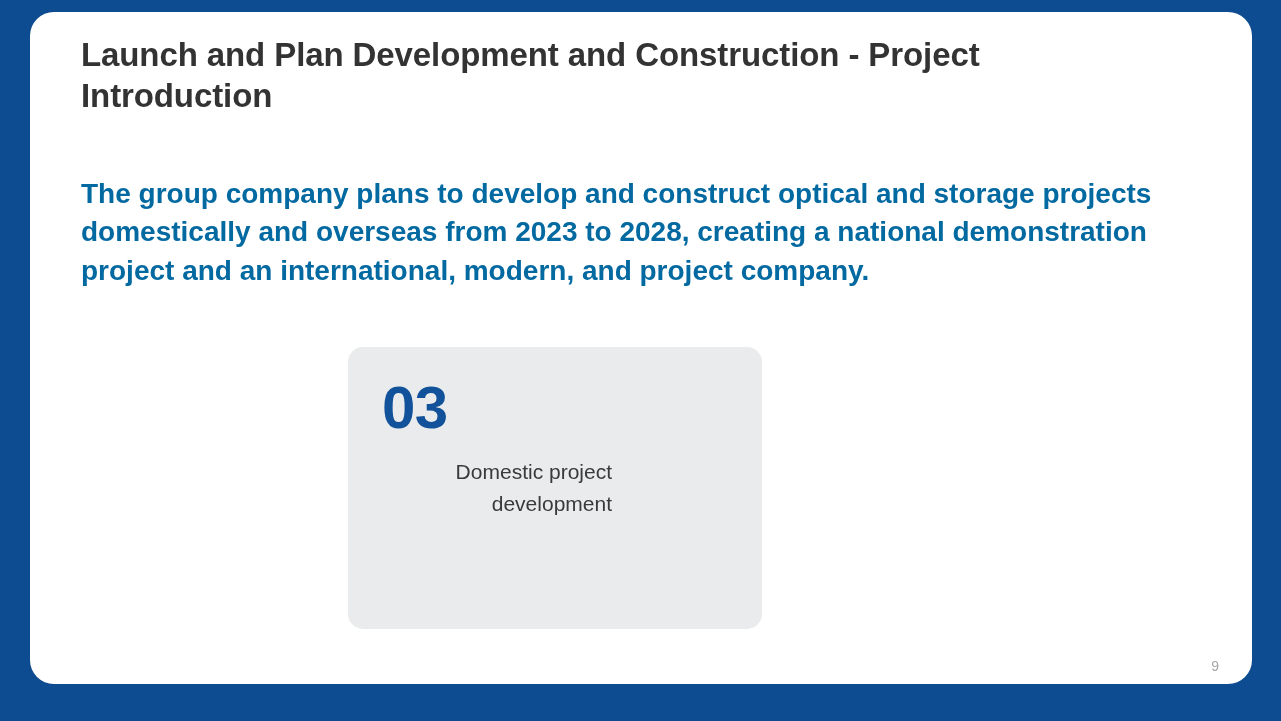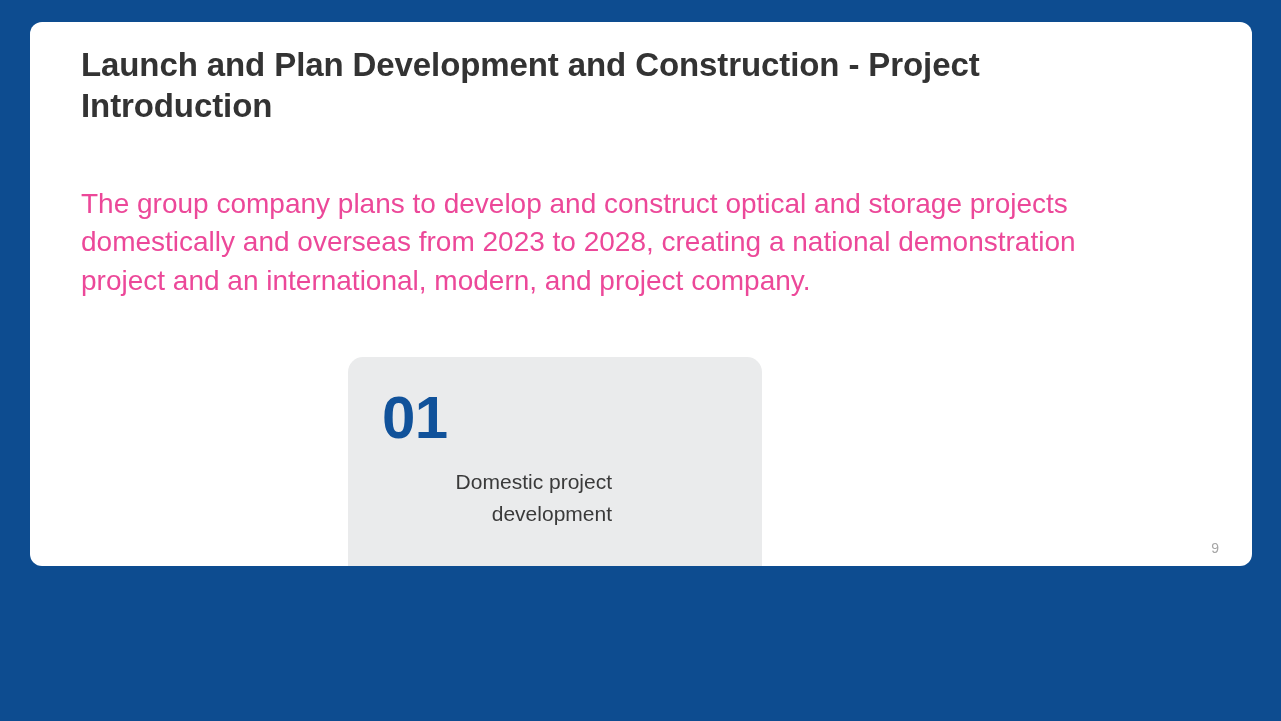--- a/index.html
+++ b/index.html
@@ -30,25 +30,25 @@
     width: 1281px;
     height: 721px;
     background: #0d4c90;
     box-sizing: border-box;
   }
 
   
   .slide-canvas {
     position: absolute;
     left: 30px;
-    top: 22px;
+    top: 12px;
     width: 1222px;
-    height: 544px;
+    height: 672px;
     background: #ffffff;
-    border-radius: 12px;
+    border-radius: 24px;
     box-sizing: border-box;
     overflow: hidden;
   }
 
   .slide-title {
     position: absolute;
     left: 51px;
     top: 23px;
     width: 1060px;
     margin: 0;
@@ -60,22 +60,22 @@
   }
 
   .slide-body {
     position: absolute;
     left: 51px;
     top: 163px;
     width: 1075px;
     margin: 0;
     font-size: 28px;
     line-height: 1.37;
-    font-weight: normal;
-    color: #ec4899;
+    font-weight: bold;
+    color: #0369a1;
   }
 
   .cards-row {
     position: absolute;
     left: 318px;
     top: 335px;
     width: 864px;
     height: 282px;
     display: flex;
     gap: 36px;
@@ -128,21 +128,21 @@
 
   <div class="slide-canvas">
 
     <h1 class="slide-title">Launch and Plan Development and Construction - Project Introduction</h1>
 
     <p class="slide-body">The group company plans to develop and construct optical and storage projects domestically and overseas from 2023 to 2028, creating a national demonstration project and an international, modern, and project company.</p>
 
     <div class="cards-row">
 
       <div class="info-card">
-        <div class="card-number">01</div>
+        <div class="card-number">03</div>
         <div class="card-label">Domestic project development</div>
       </div>
 
 
     </div>
 
     <div class="page-number">9</div>
 
   </div>
 </div>

